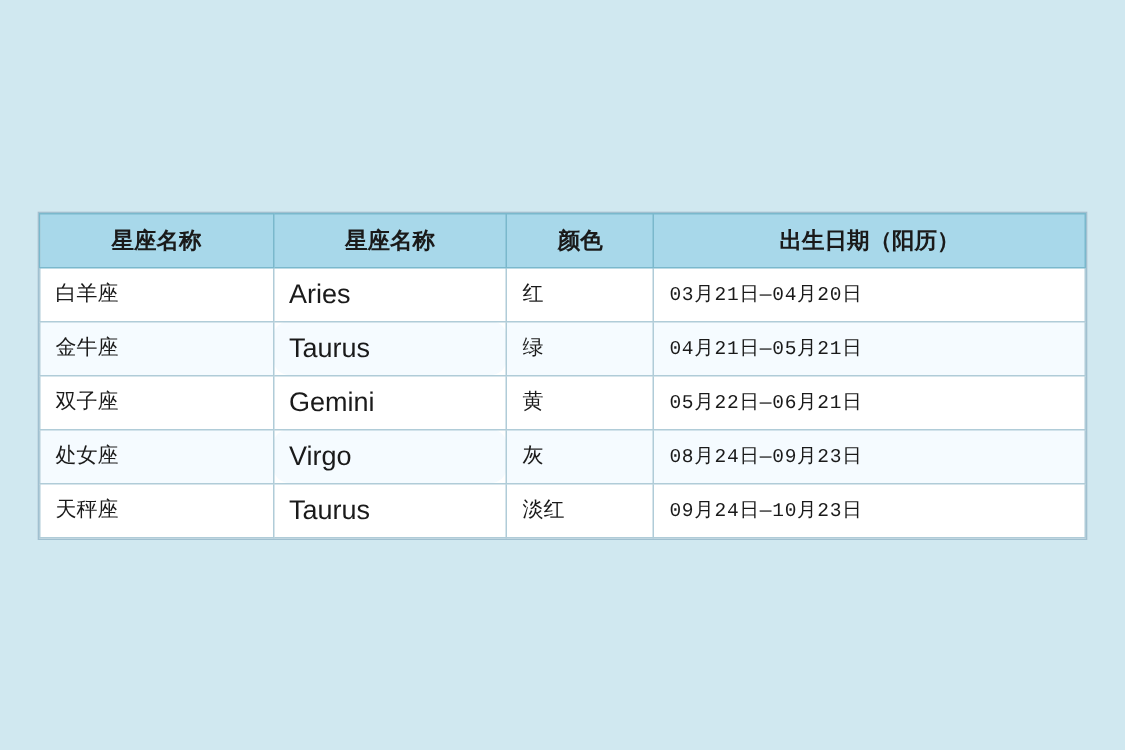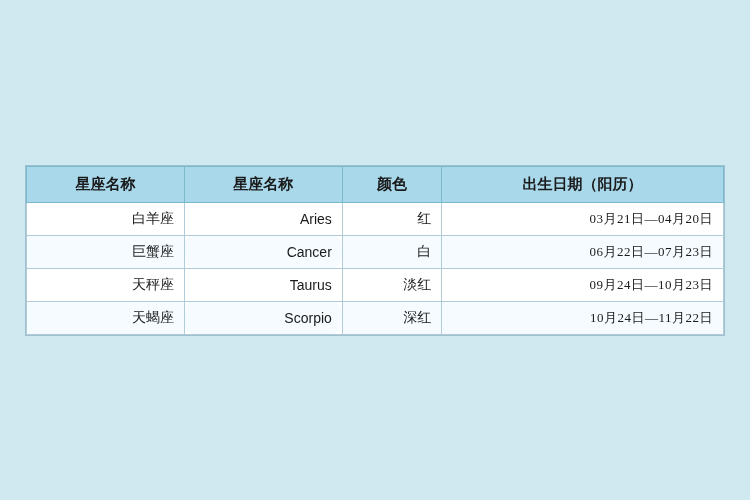--- a/index.html
+++ b/index.html
@@ -46,33 +46,33 @@
       background-color: #ffffff;
     }
 
     tbody tr:nth-child(even) {
       background-color: #f5fbff;
     }
 
     tbody td {
       border: 1px solid #b0ccd8;
       padding: 7px 10px;
-      text-align: right;
+      text-align: left;
       font-size: 14px;
       color: #1a1a1a;
     }
 
     tbody td:nth-child(2) {
       font-family: Arial, sans-serif;
-      font-size: 14px;
+      font-size: 18px;
       border-radius: 11px;
     }
 
     tbody td:nth-child(4) {
-      font-family: Liberation Serif, serif;
+      font-family: Liberation Mono, monospace;
       font-size: 13px;
       letter-spacing: 0.5px;
     }
   </style>
 </head>
 <body>
 
 <div class="table-container">
   <table>
     <thead>
@@ -84,32 +84,38 @@
       </tr>
     </thead>
     <tbody id="table-body">
     <tr>
           <td>白羊座</td>
           <td>Aries</td>
           <td>红</td>
           <td>03月21日—04月20日</td>
         </tr>
         <tr>
-          <td>巨蟹座</td>
-          <td>Cancer</td>
-          <td>白</td>
-          <td>06月22日—07月23日</td>
+          <td>金牛座</td>
+          <td>Taurus</td>
+          <td>绿</td>
+          <td>04月21日—05月21日</td>
+        </tr>
+        <tr>
+          <td>双子座</td>
+          <td>Gemini</td>
+          <td>黄</td>
+          <td>05月22日—06月21日</td>
+        </tr>
+        <tr>
+          <td>处女座</td>
+          <td>Virgo</td>
+          <td>灰</td>
+          <td>08月24日—09月23日</td>
         </tr>
         <tr>
           <td>天秤座</td>
           <td>Taurus</td>
           <td>淡红</td>
           <td>09月24日—10月23日</td>
         </tr>
-        <tr>
-          <td>天蝎座</td>
-          <td>Scorpio</td>
-          <td>深红</td>
-          <td>10月24日—11月22日</td>
-        </tr>
       </tbody>
   </table>
 </div>
 
 </body></html>

